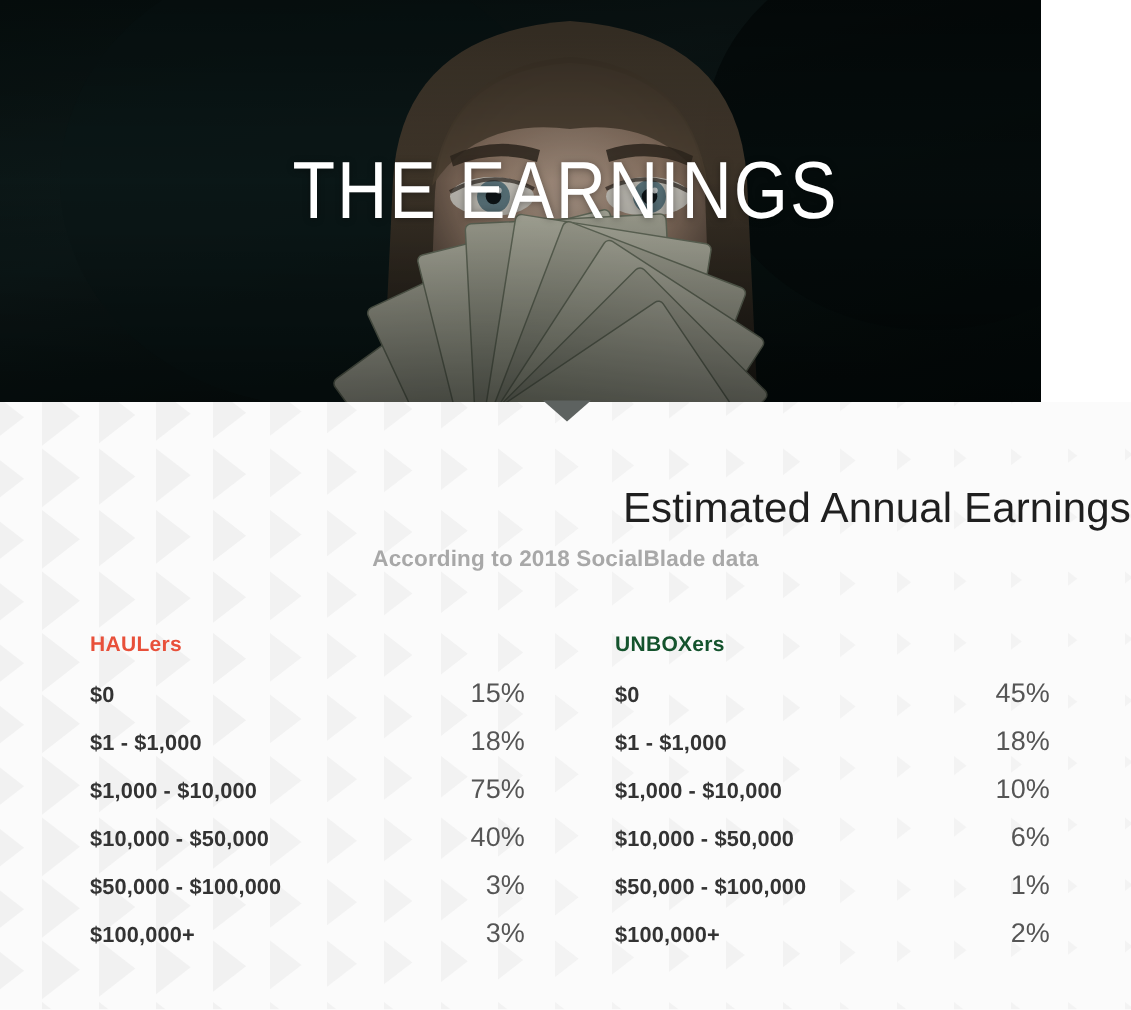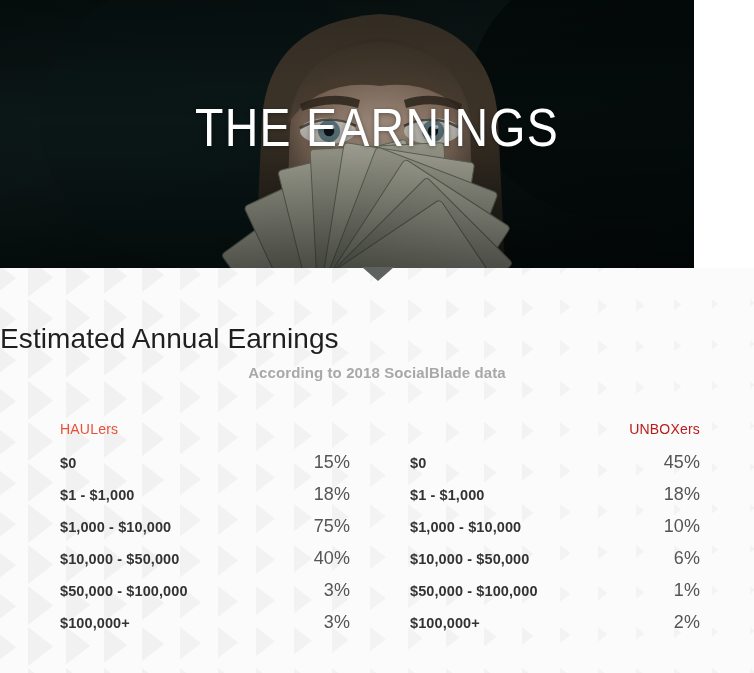--- a/index.html
+++ b/index.html
@@ -93,21 +93,21 @@
     z-index: 2;
     width: 754px;
     height: 405px;
   }
 
   .section-title {
     position: absolute;
     left: 0;
     top: 54px;
     width: 754px;
-    text-align: left;
+    text-align: right;
     font-size: 28px;
     line-height: 34px;
     font-weight: 300;
     color: #1f1f1f;
     letter-spacing: 0.1px;
   }
   .section-subtitle {
     position: absolute;
     left: 0;
     top: 95px;
@@ -137,26 +137,26 @@
     margin-left: 60px;
   }
   .col-inner-right {
     width: 290px;
     margin-left: 33px;
   }
 
   .col-head {
     font-size: 14px;
     line-height: 18px;
-    font-weight: 400;
+    font-weight: 700;
     letter-spacing: 0.2px;
     margin-bottom: 14px;
   }
   .col-head.hauler  { color: #e8503a; }
-  .col-head.unboxer { color: #b91c1c; text-align: right; }
+  .col-head.unboxer { color: #14532d; }
 
   .row {
     display: flex;
     justify-content: space-between;
     align-items: baseline;
     height: 32px;
   }
   .row-label {
     font-size: 14.5px;
     font-weight: 700;

